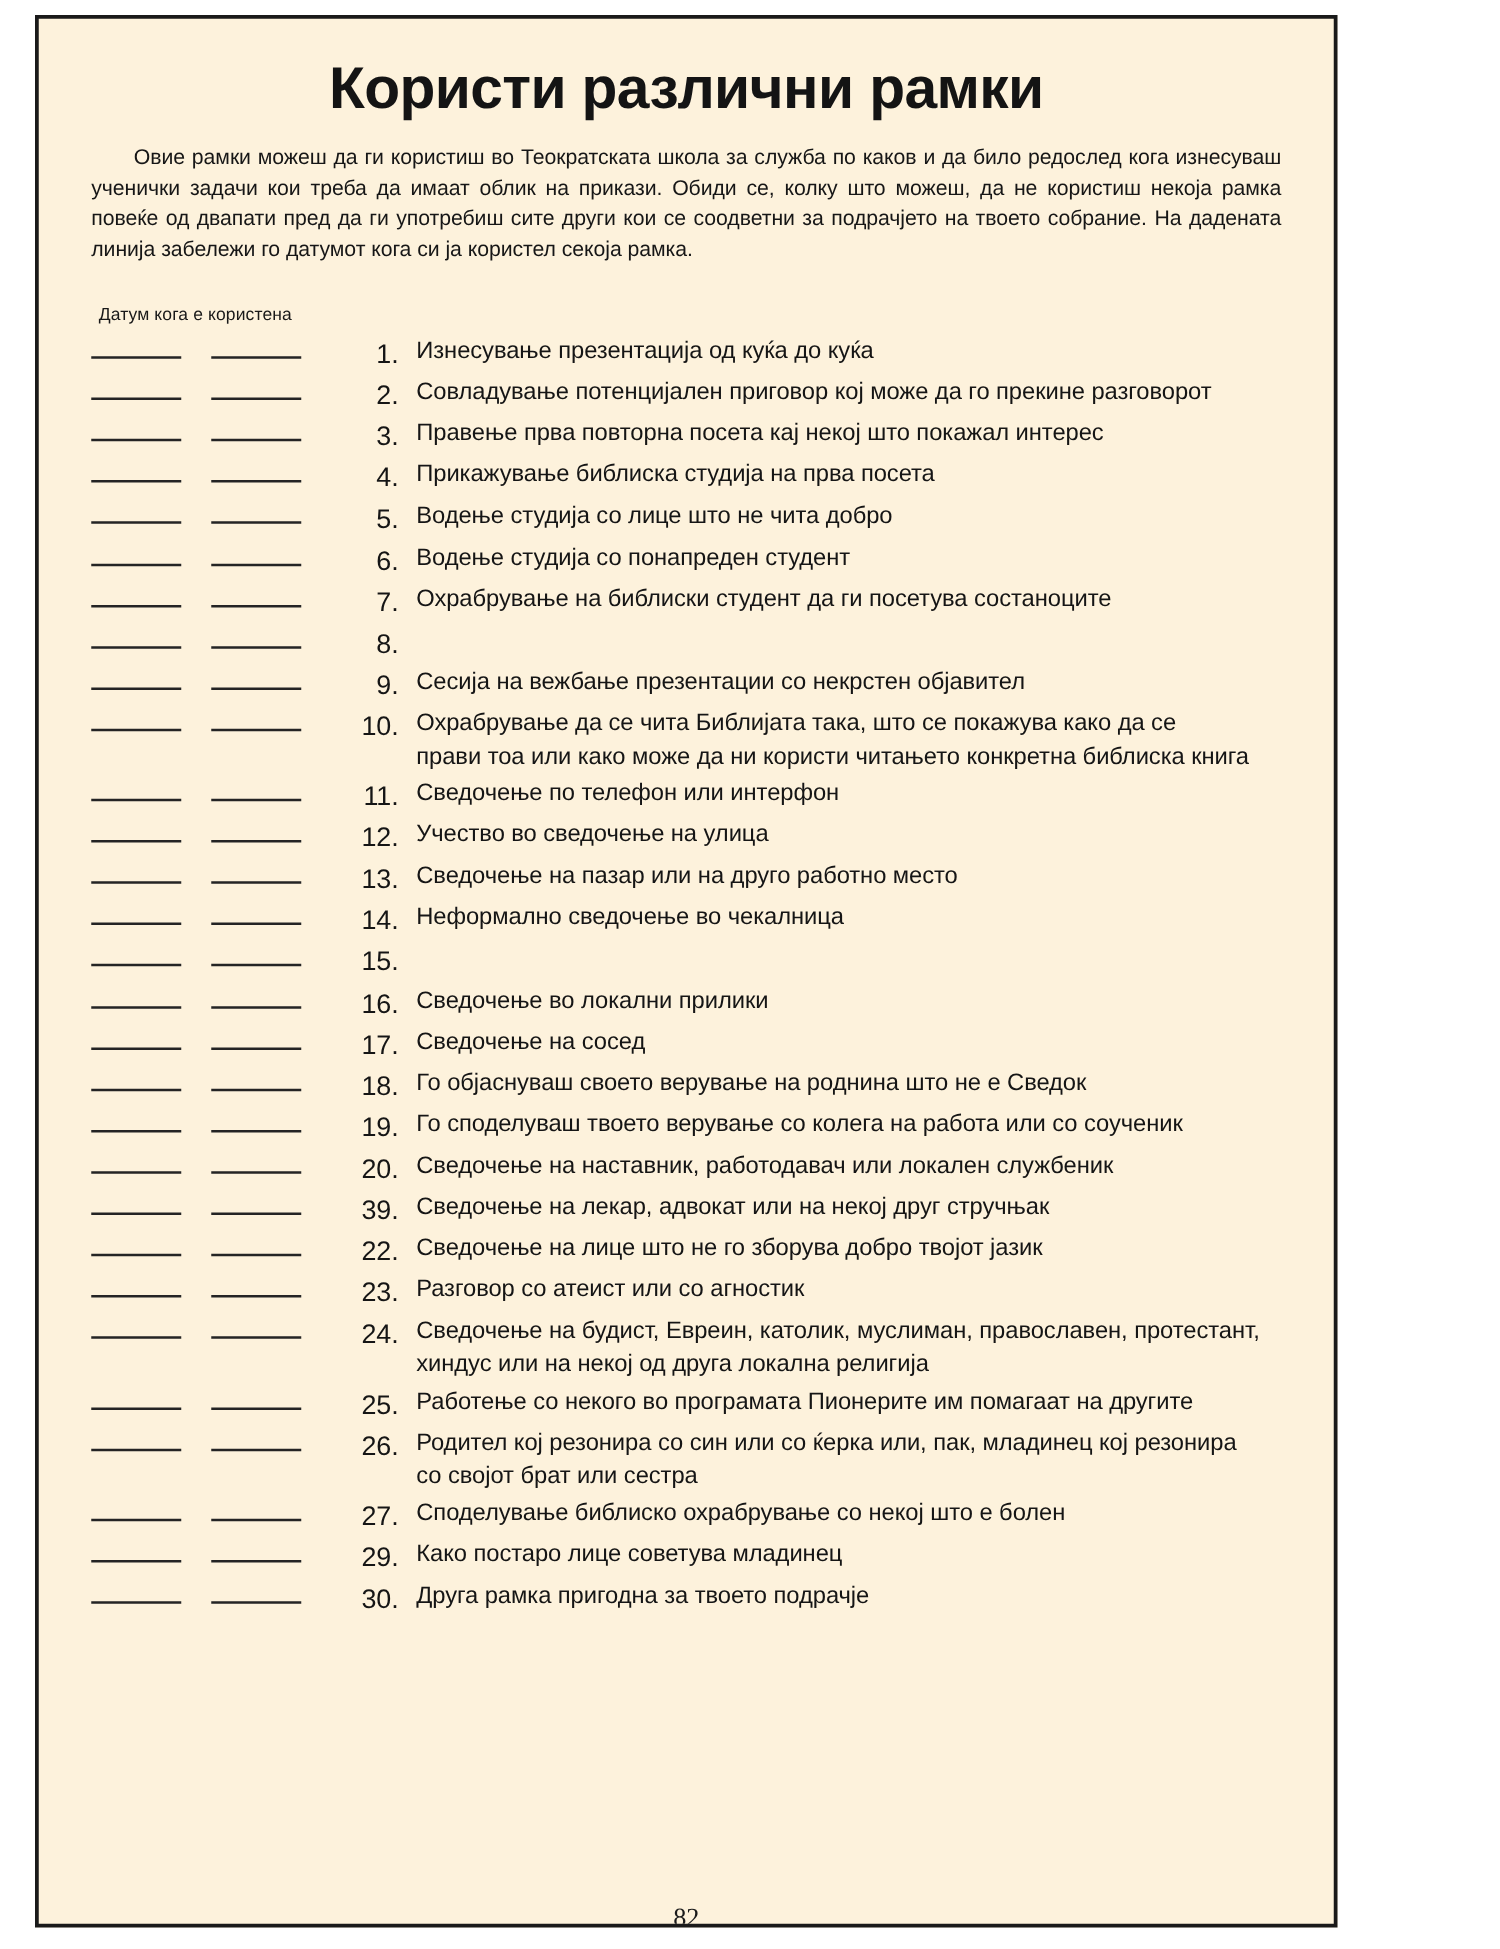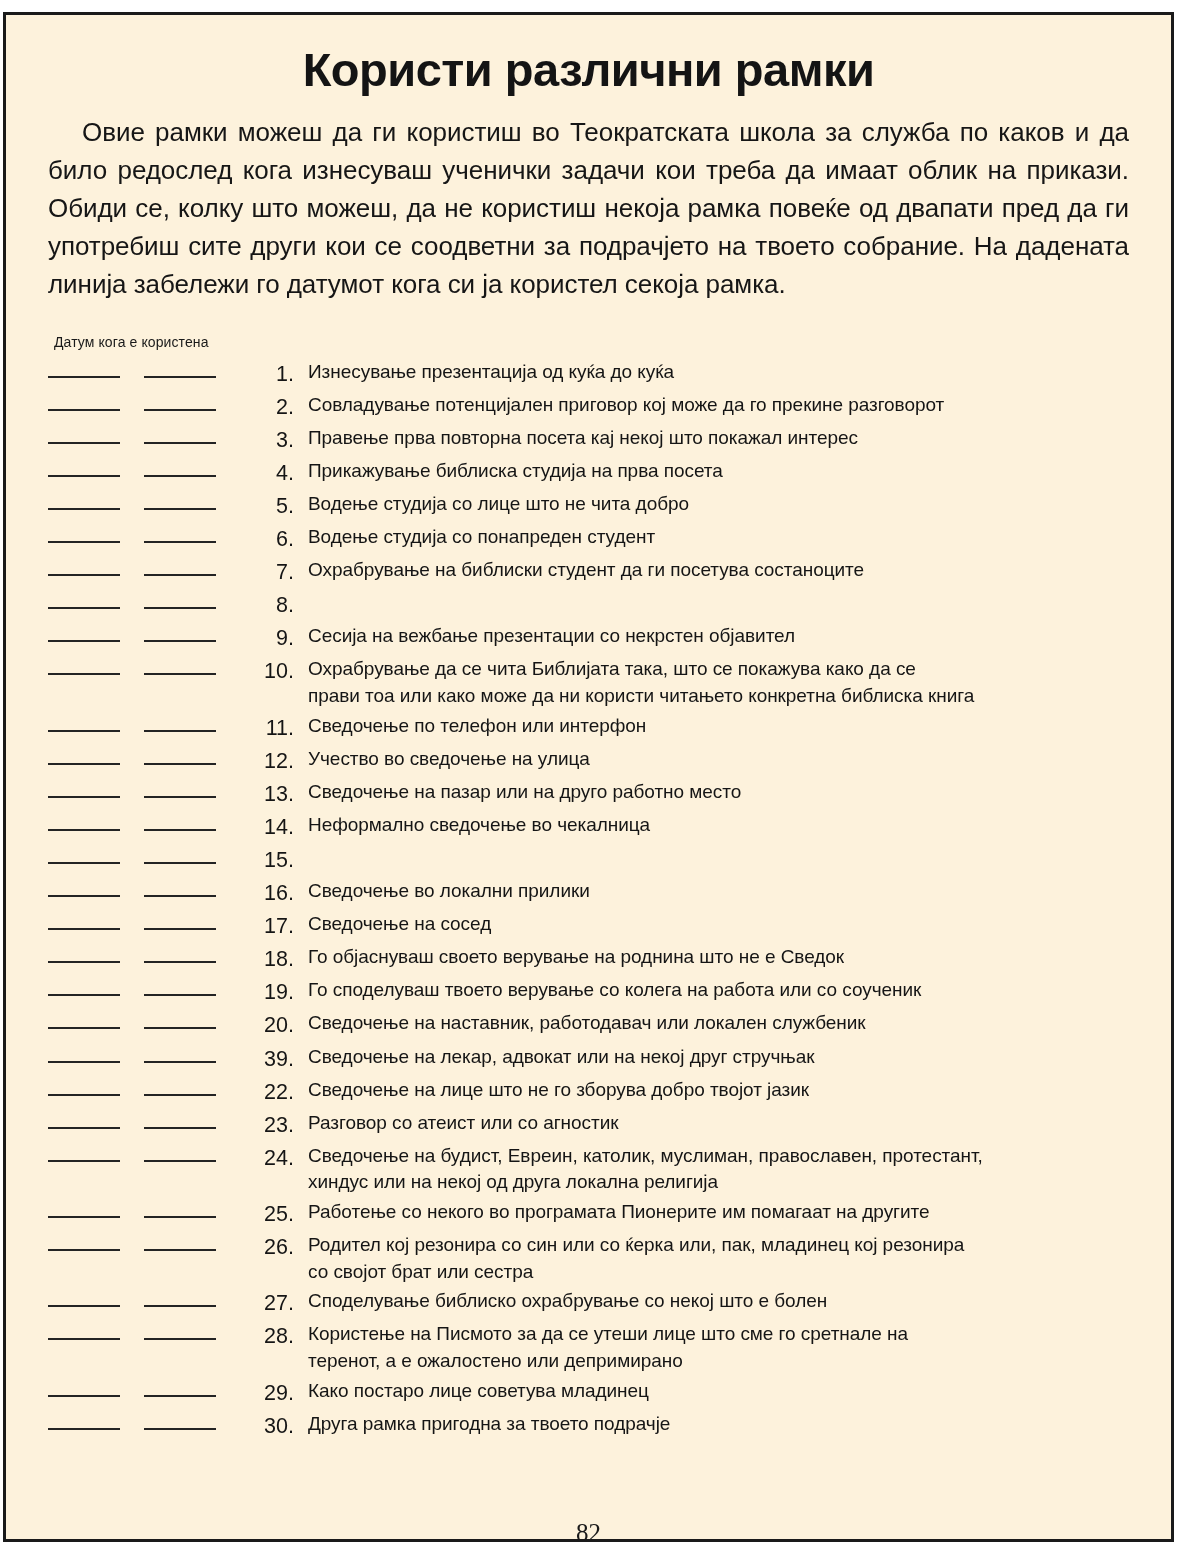--- a/index.html
+++ b/index.html
@@ -10,23 +10,23 @@
   }
   body {
     width: 1200px;
     height: 1559px;
     font-family: "Liberation Sans", "DejaVu Sans", sans-serif;
     -webkit-font-smoothing: antialiased;
   }
 
   .page-frame {
     position: absolute;
-    left: 3px;
+    left: 28px;
     top: 12px;
-    width: 1171px;
+    width: 1042px;
     height: 1530px;
     background: #fdf2dc;
     border: 3px solid #1a1a1a;
     box-sizing: border-box;
     overflow: hidden;
   }
 
   .page-inner {
     position: relative;
     width: 100%;
@@ -43,21 +43,21 @@
     letter-spacing: -0.5px;
     color: #141414;
     margin: 30px 0 0 0;
     line-height: 1.06;
     font-stretch: condensed;
   }
 
   
   .intro {
     margin: 19px 0 0 0;
-    font-size: 26px;
+    font-size: 17px;
     line-height: 1.46;
     color: #161616;
     text-align: justify;
     text-indent: 34px;
     letter-spacing: -0.05px;
   }
 
   
   .date-header {
     margin: 30px 0 0 6px;
@@ -114,21 +114,21 @@
   }
 
   
   .page-number {
     position: absolute;
     left: 0;
     right: 0;
     bottom: 22px;
     text-align: center;
     font-family: "Liberation Serif", "DejaVu Serif", serif;
-    font-size: 25px;
+    font-size: 21px;
     color: #1a1a1a;
   }
 </style>
 </head>
 <body>
 
 <div class="page-frame">
   <div class="page-inner">
 
     <h1 class="page-title">Користи различни рамки</h1>
@@ -350,28 +350,20 @@
             <span class="blank-line"></span>
           </div>
           <div class="item-num">27.</div>
           <div class="item-text"><span>Споделување библиско охрабрување со некој што е болен</span></div>
         </li>
         <li class="check-row">
           <div class="blanks">
             <span class="blank-line"></span>
             <span class="blank-line"></span>
           </div>
-          <div class="item-num">28.</div>
-          <div class="item-text"><span>Користење на Писмото за да се утеши лице што сме го сретнале на</span><span class="line2">теренот, а е ожалостено или депримирано</span></div>
-        </li>
-        <li class="check-row">
-          <div class="blanks">
-            <span class="blank-line"></span>
-            <span class="blank-line"></span>
-          </div>
           <div class="item-num">29.</div>
           <div class="item-text"><span>Како постаро лице советува младинец</span></div>
         </li>
         <li class="check-row">
           <div class="blanks">
             <span class="blank-line"></span>
             <span class="blank-line"></span>
           </div>
           <div class="item-num">30.</div>
           <div class="item-text"><span>Друга рамка пригодна за твоето подрачје</span></div>

